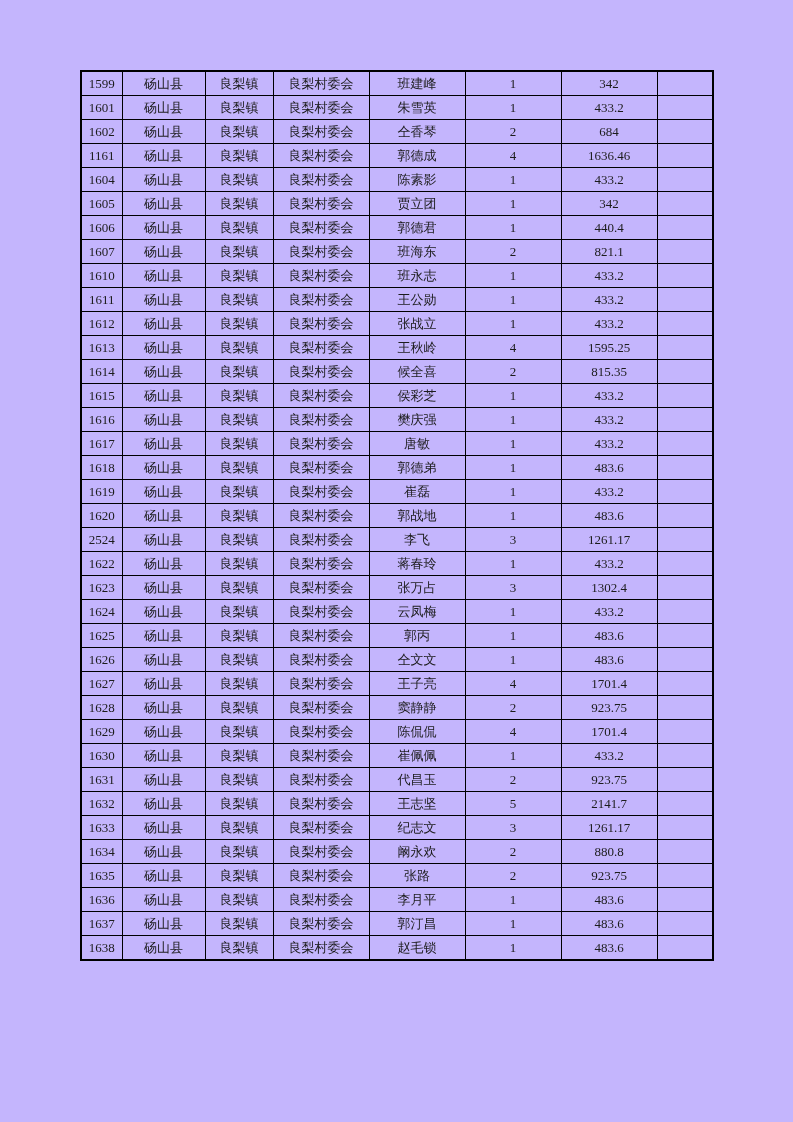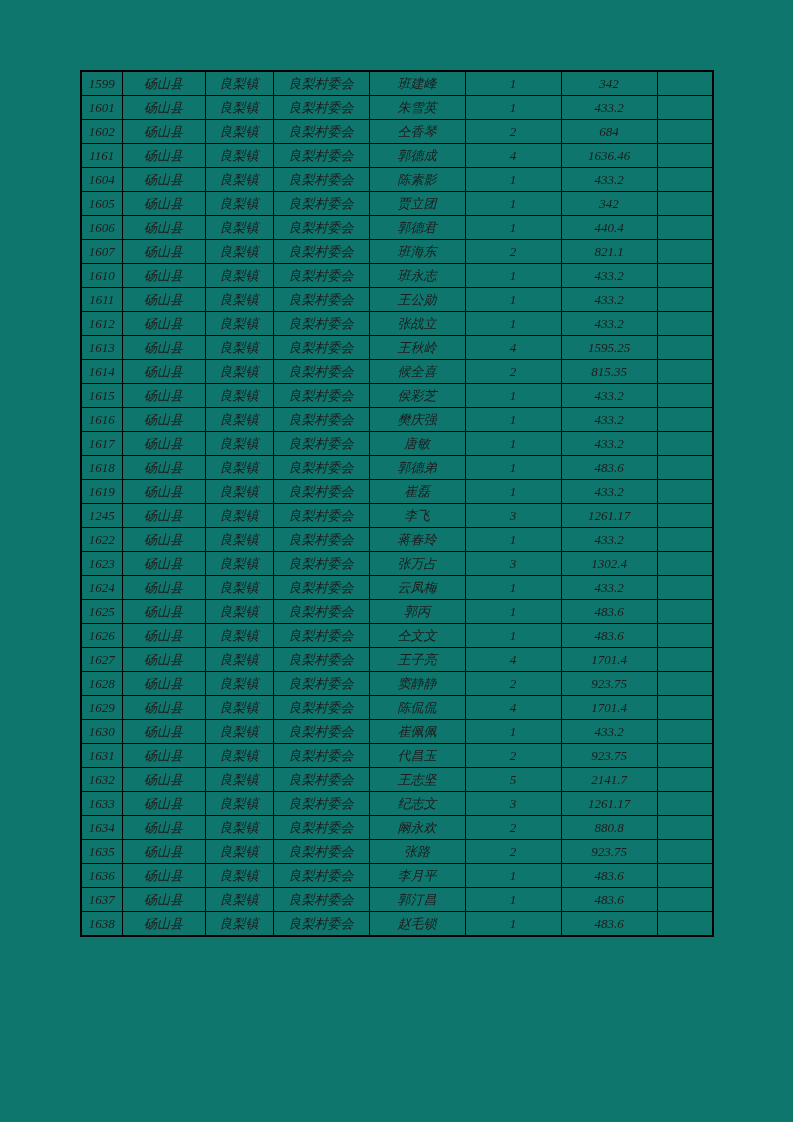--- a/index.html
+++ b/index.html
@@ -4,24 +4,23 @@
 <style>
   html, body {
     margin: 0;
     padding: 0;
     background: #ffffff;
   }
   .page {
     position: relative;
     width: 793px;
     height: 1122px;
-    background: #0f766e;
+    background: #c4b5fd;
     overflow: hidden;
     font-family: "Liberation Serif", "DejaVu Serif", serif;
-    font-style: italic;
   }
   table.roster {
     position: absolute;
     left: 80px;
     top: 70px;
     width: 632px;
     border-collapse: collapse;
     table-layout: fixed;
     border: 2px solid #000000;
   }
@@ -231,21 +230,31 @@
           <td class="num">1619</td>
           <td>砀山县</td>
           <td>良梨镇</td>
           <td>良梨村委会</td>
           <td>崔磊</td>
           <td class="num">1</td>
           <td class="num">433.2</td>
           <td></td>
         </tr>
         <tr>
-          <td class="num">1245</td>
+          <td class="num">1620</td>
+          <td>砀山县</td>
+          <td>良梨镇</td>
+          <td>良梨村委会</td>
+          <td>郭战地</td>
+          <td class="num">1</td>
+          <td class="num">483.6</td>
+          <td></td>
+        </tr>
+        <tr>
+          <td class="num">2524</td>
           <td>砀山县</td>
           <td>良梨镇</td>
           <td>良梨村委会</td>
           <td>李飞</td>
           <td class="num">3</td>
           <td class="num">1261.17</td>
           <td></td>
         </tr>
         <tr>
           <td class="num">1622</td>

